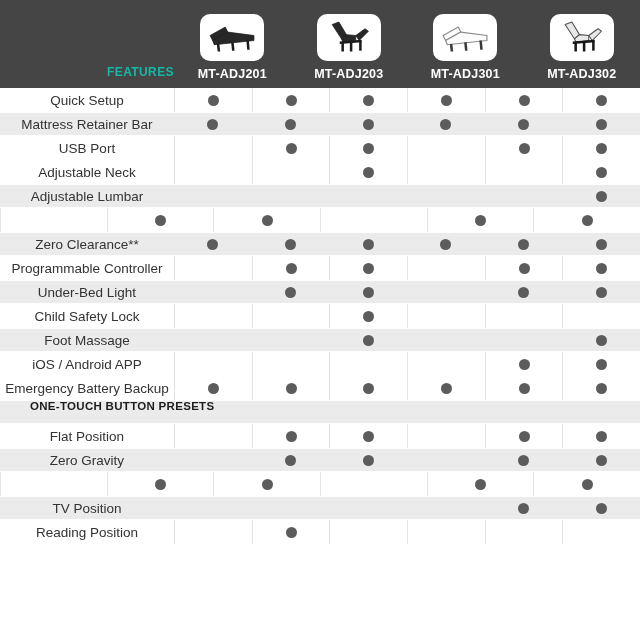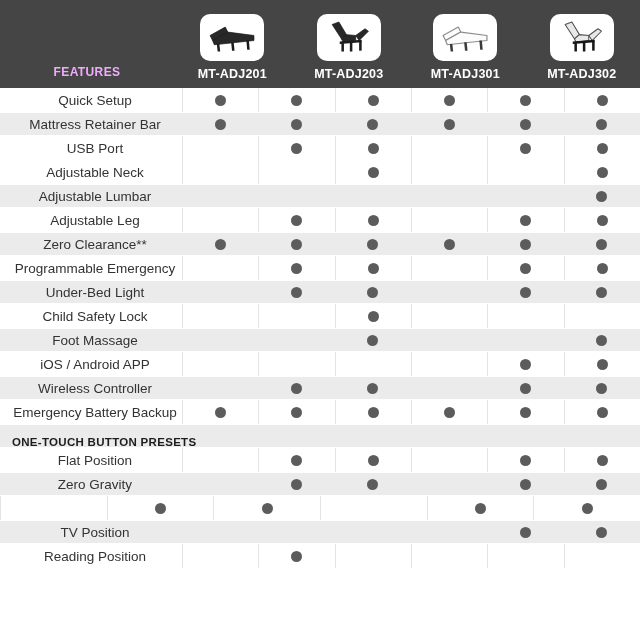--- a/index.html
+++ b/index.html
@@ -14,22 +14,22 @@
   
   .header {
     height: 88px;
     background: var(--header-bg, #454545);
     position: relative;
   }
   .features-label {
     position: absolute;
     left: 0; bottom: 9px;
     width: 174px;
-    text-align: center;
-    color: #f0abfc;
+    text-align: right;
+    color: #14b8a6;
     font-weight: bold;
     font-size: 12px;
     letter-spacing: 0.4px;
   }
   .products {
     position: absolute;
     left: 174px; right: 0; top: 0; bottom: 0;
     display: flex;
   }
   .product {
@@ -59,30 +59,30 @@
   }
 
   
   .row {
     height: 24px;
     display: flex;
   }
   .row.alt {
     background: var(--row-alt, #ebebeb);
     box-shadow: inset 0 1px 0 #ffffff, inset 0 -1px 0 #ffffff;
+    justify-content: flex-end;
   }
   .cell-feature {
     width: 174px;
     display: flex;
     align-items: center;
     justify-content: center;
     font-size: 13.5px;
     color: #333333;
     white-space: nowrap;
-    margin-left: 8px;
   }
   .cell {
     flex: 1 1 0;
     display: flex;
     align-items: center;
     justify-content: center;
     min-width: 0;
   }
   .row.plain .cell {
     border-left: 1px solid var(--separator, #e3e3e3);
@@ -90,22 +90,22 @@
   .dot {
     width: 11px; height: 11px;
     border-radius: 50%;
     background: var(--dot, #5c5c5c);
   }
   .section-row {
     height: 24px;
     background: var(--row-alt, #ebebeb);
     box-shadow: inset 0 1px 0 #ffffff, inset 0 -1px 0 #ffffff;
     display: flex;
-    align-items: flex-end;
-    padding-left: 12px;
+    align-items: flex-start;
+    padding-left: 30px;
     font-weight: bold;
     font-size: 11.5px;
     color: #1d1d1d;
     letter-spacing: 0.3px;
   }
 </style>
 </head>
 <body>
 
 <div id="app">
@@ -244,21 +244,20 @@
         <div class="cell"></div>
         <div class="cell"></div>
         <div class="cell"></div>
         <div class="cell"></div>
         <div class="cell"></div>
         <div class="cell">
           <span class="dot"></span>
         </div>
       </div>
       <div class="row plain">
-        <div class="cell-feature">Adjustable Leg</div>
         <div class="cell"></div>
         <div class="cell">
           <span class="dot"></span>
         </div>
         <div class="cell">
           <span class="dot"></span>
         </div>
         <div class="cell"></div>
         <div class="cell">
           <span class="dot"></span>
@@ -282,21 +281,21 @@
           <span class="dot"></span>
         </div>
         <div class="cell">
           <span class="dot"></span>
         </div>
         <div class="cell">
           <span class="dot"></span>
         </div>
       </div>
       <div class="row plain">
-        <div class="cell-feature">Programmable Emergency</div>
+        <div class="cell-feature">Programmable Controller</div>
         <div class="cell"></div>
         <div class="cell">
           <span class="dot"></span>
         </div>
         <div class="cell">
           <span class="dot"></span>
         </div>
         <div class="cell"></div>
         <div class="cell">
           <span class="dot"></span>
@@ -344,37 +343,20 @@
         <div class="cell"></div>
         <div class="cell">
           <span class="dot"></span>
         </div>
       </div>
       <div class="row plain">
         <div class="cell-feature">iOS / Android APP</div>
         <div class="cell"></div>
         <div class="cell"></div>
         <div class="cell"></div>
-        <div class="cell"></div>
-        <div class="cell">
-          <span class="dot"></span>
-        </div>
-        <div class="cell">
-          <span class="dot"></span>
-        </div>
-      </div>
-      <div class="row alt">
-        <div class="cell-feature">Wireless Controller</div>
-        <div class="cell"></div>
-        <div class="cell">
-          <span class="dot"></span>
-        </div>
-        <div class="cell">
-          <span class="dot"></span>
-        </div>
         <div class="cell"></div>
         <div class="cell">
           <span class="dot"></span>
         </div>
         <div class="cell">
           <span class="dot"></span>
         </div>
       </div>
       <div class="row plain">
         <div class="cell-feature">Emergency Battery Backup</div>

